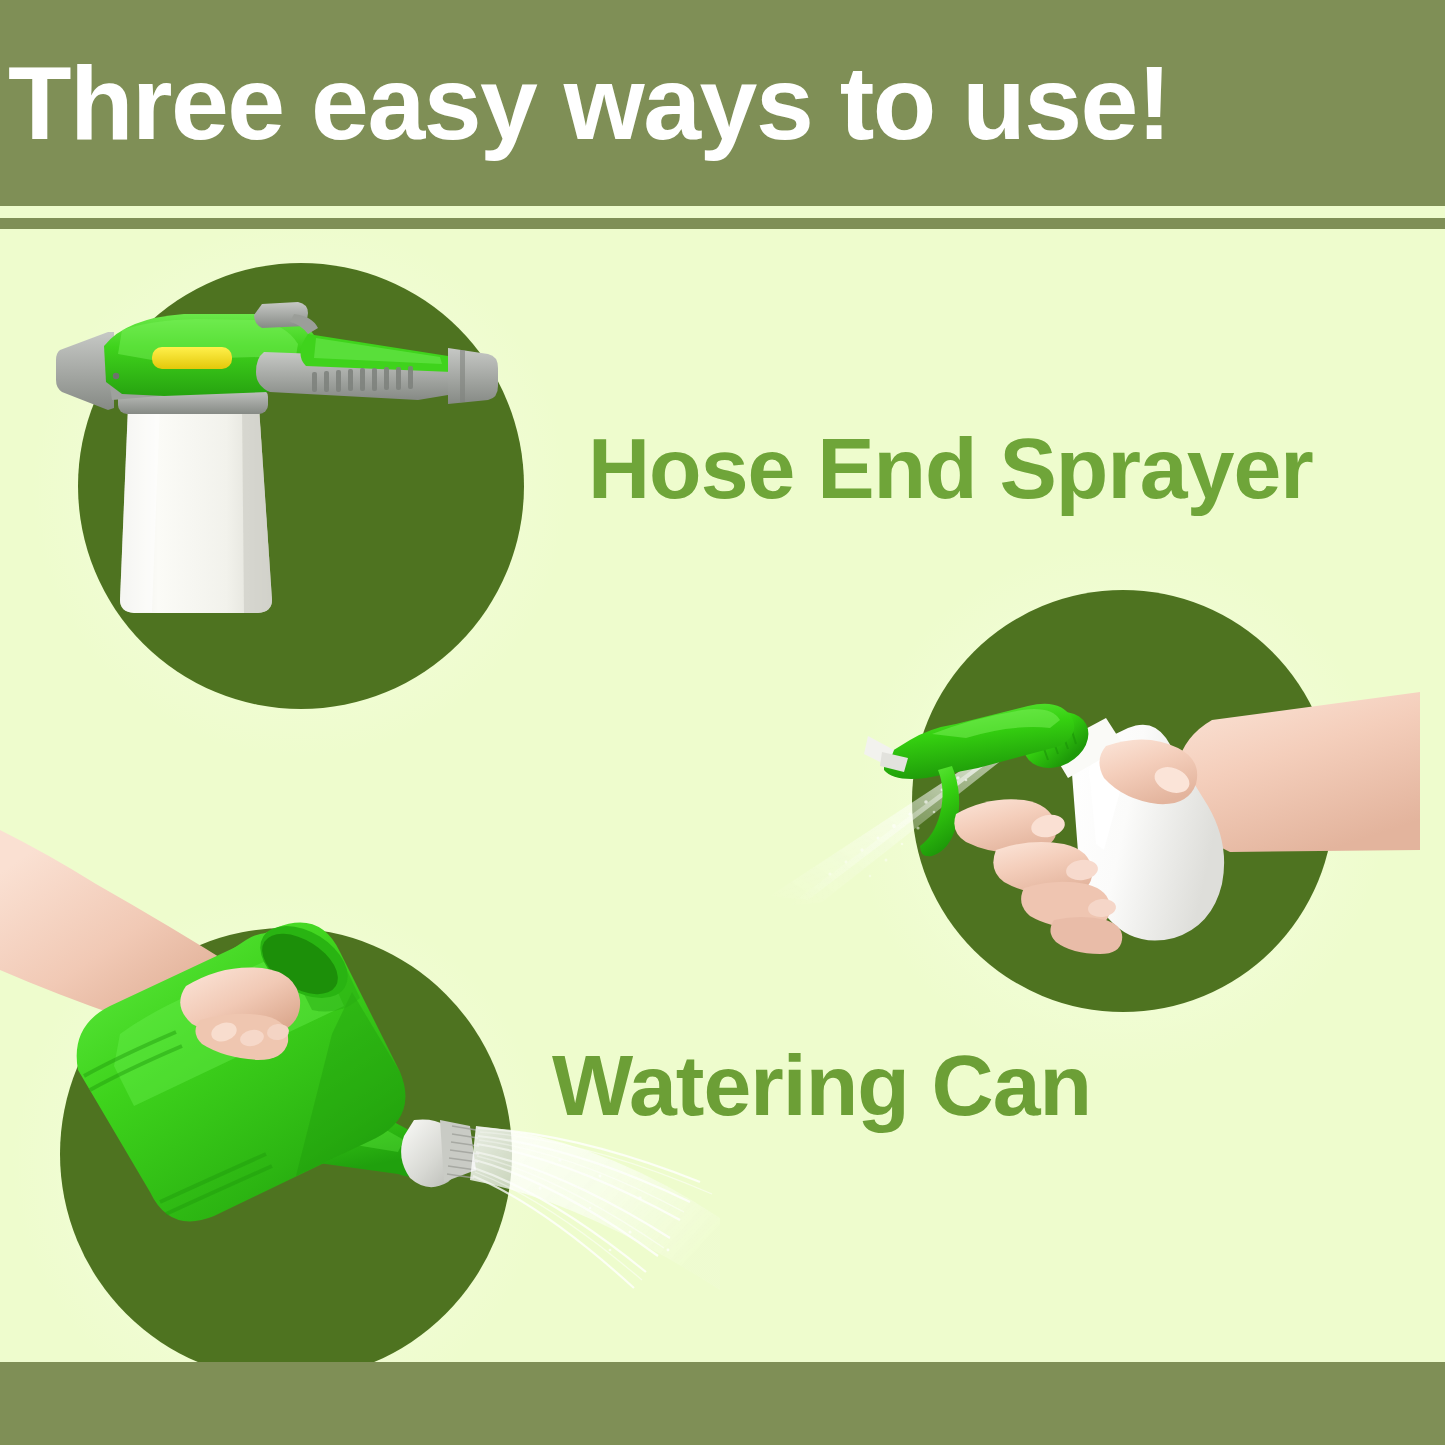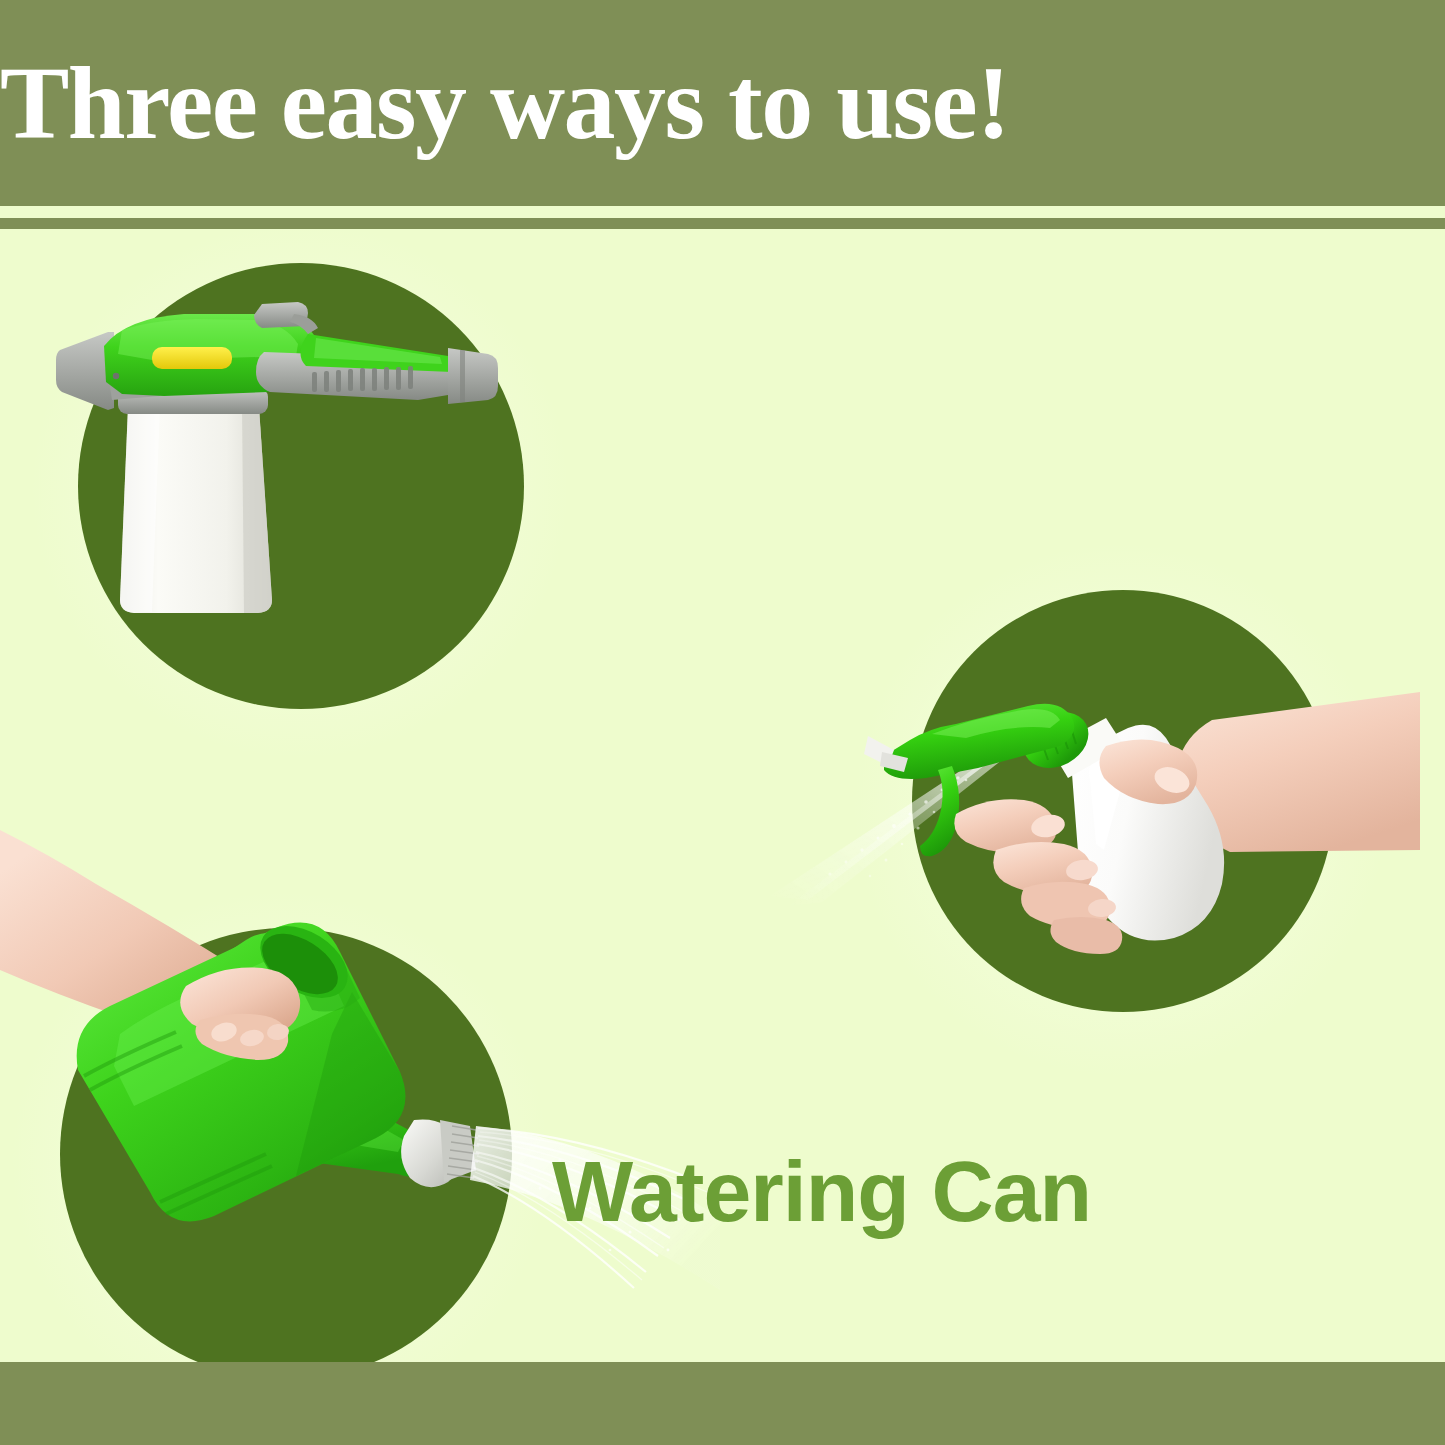--- a/index.html
+++ b/index.html
@@ -22,28 +22,28 @@
     position: absolute;
     left: 0; top: 0;
     width: 1445px;
     height: 206px;
     background: #7F8F56;
     display: flex;
     align-items: center;
     z-index: 40;
   }
   .header-title {
-    margin: 0;
+    margin: 8px;
     color: #FFFFFF;
     font-size: 104px;
     font-weight: 700;
     letter-spacing: -1.5px;
     line-height: 1;
     white-space: nowrap;
-    font-family: Liberation Serif, serif;
+    font-family: Liberation Sans, sans-serif;
   }
   .header-rule {
     position: absolute;
     left: 0;
     top: 218px;
     width: 1445px;
     height: 11px;
     background: #7F8F56;
     z-index: 40;
   }
@@ -66,21 +66,21 @@
     font-weight: 700;
     font-size: 86px;
     line-height: 1;
     white-space: nowrap;
     letter-spacing: -1px;
     z-index: 30;
     font-family: "Liberation Sans", "DejaVu Sans", sans-serif;
   }
   #label-hose     { left: 588px;  top: 425px;  color:#6FA539; }
   #label-leafspray{ left: 422px;  top: 755px;  color:#72A93A; }
-  #label-watering { left: 552px;  top: 1148px; color:#6C9F36; }
+  #label-watering { left: 552px;  top: 1042px; color:#6C9F36; }
 
   
   .disc {
     position: absolute;
     border-radius: 50%;
     background: #4E7320;
     z-index: 5;
   }
   #disc-1 { left: 78px;  top: 263px; width: 446px; height: 446px; }
   #disc-2 { left: 912px; top: 590px; width: 422px; height: 422px; }
@@ -399,20 +399,21 @@
           <circle cx="590" cy="388" r="1.3"></circle>
           <circle cx="630" cy="412" r="1.5"></circle>
           <circle cx="668" cy="430" r="1.4"></circle>
           <circle cx="540" cy="368" r="1.5"></circle>
           <circle cx="610" cy="430" r="1.3"></circle>
         </g>
       </g>
     </svg>
   </div>
 
+  <div class="section-label" id="label-hose" style="color: rgb(111, 165, 57);">Hose End Sprayer</div>
 
 
   <div class="section-label" id="label-watering" style="color: rgb(108, 159, 54);">Watering Can</div>
 
   <div class="header-band" style="background: rgb(127, 143, 86);">
     <h1 class="header-title" style="color: rgb(255, 255, 255);">Three easy ways to use!</h1>
   </div>
   <div class="header-rule" style="background: rgb(127, 143, 86);"></div>
 
   <div class="footer-band" style="background: rgb(127, 143, 86);"></div>

